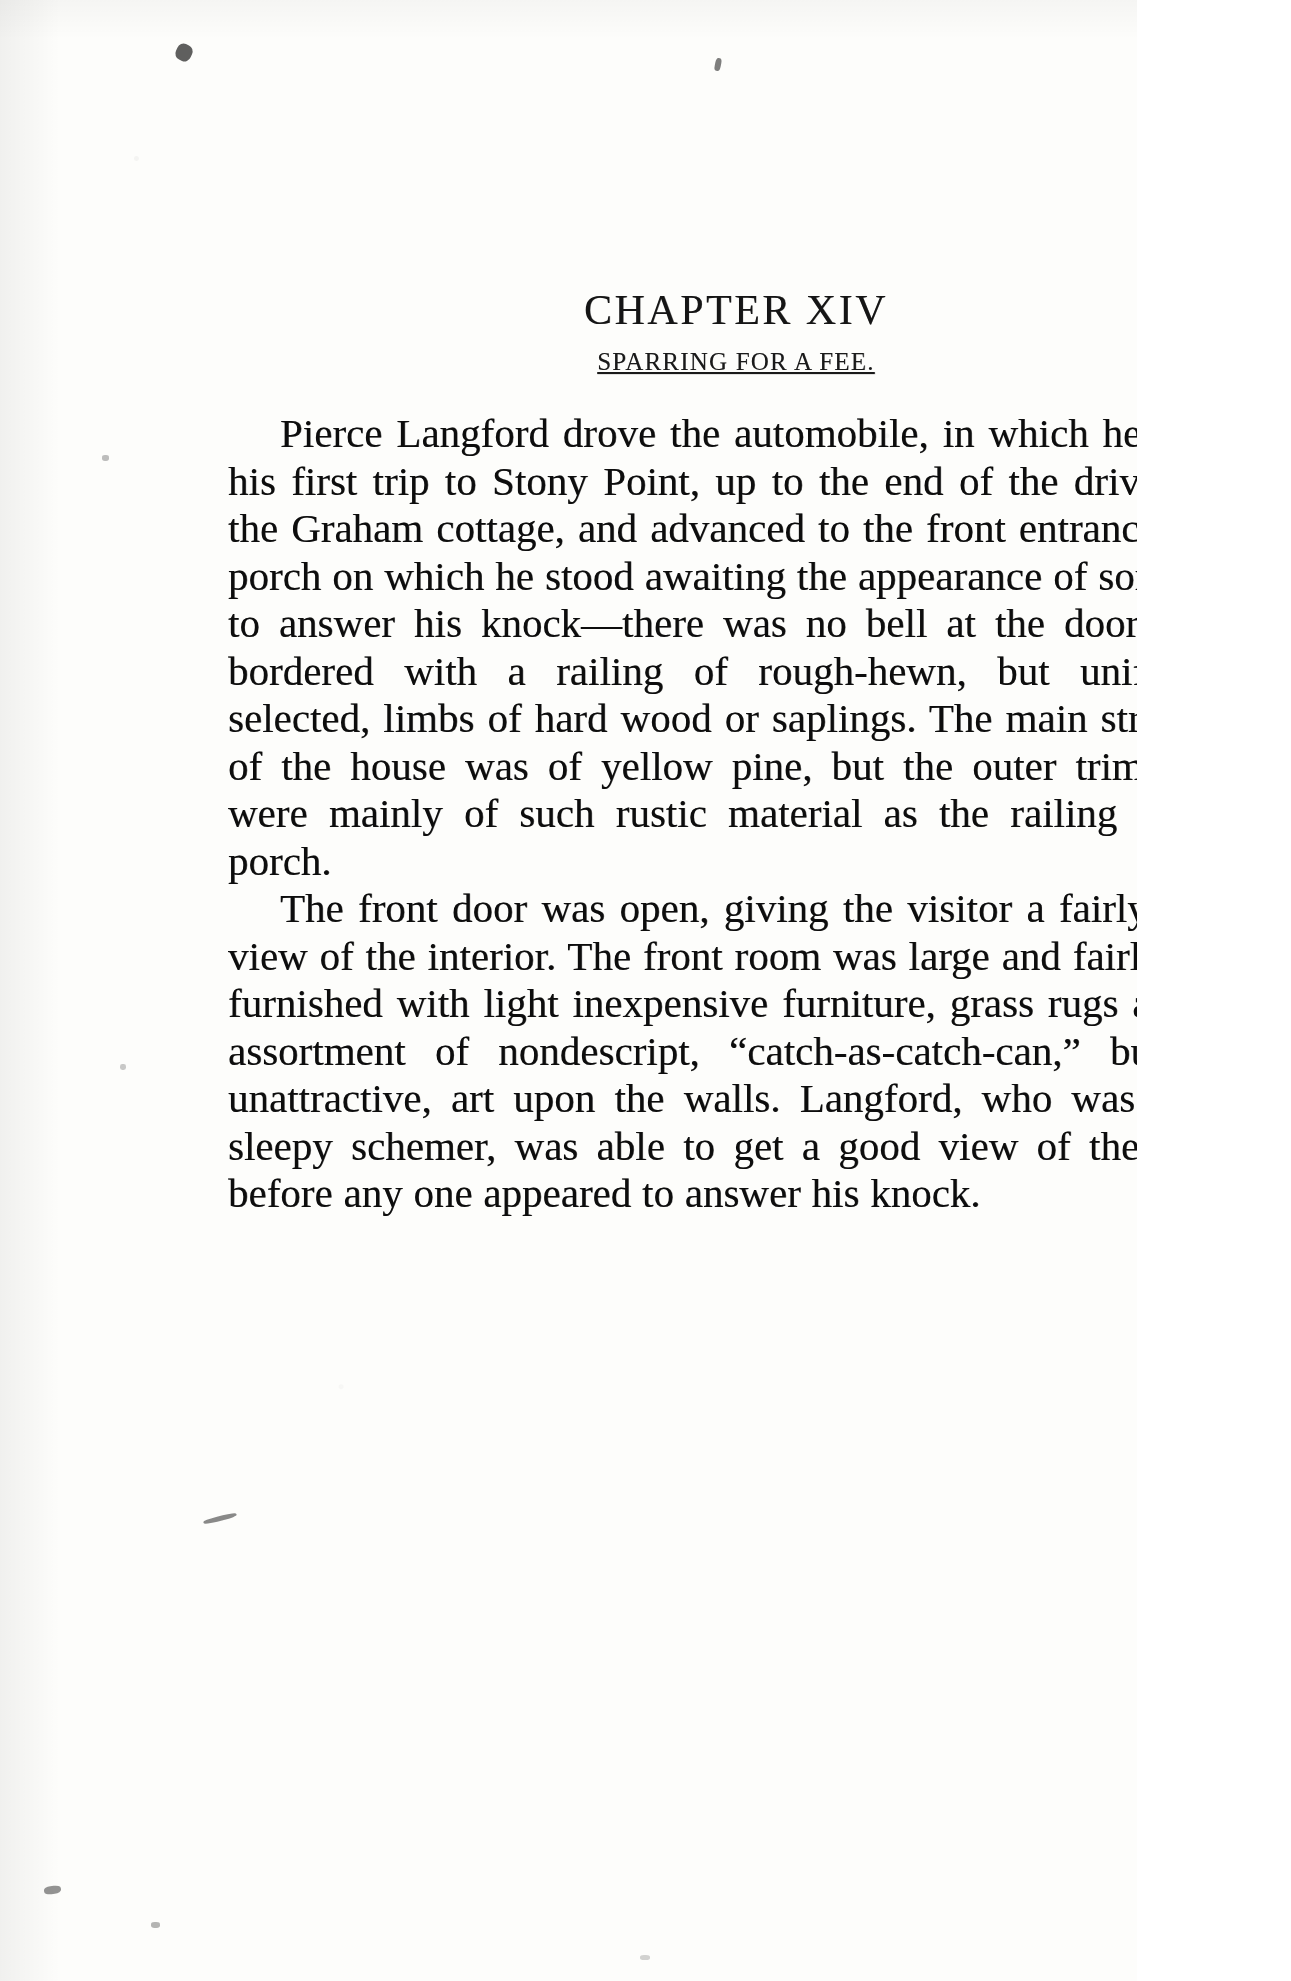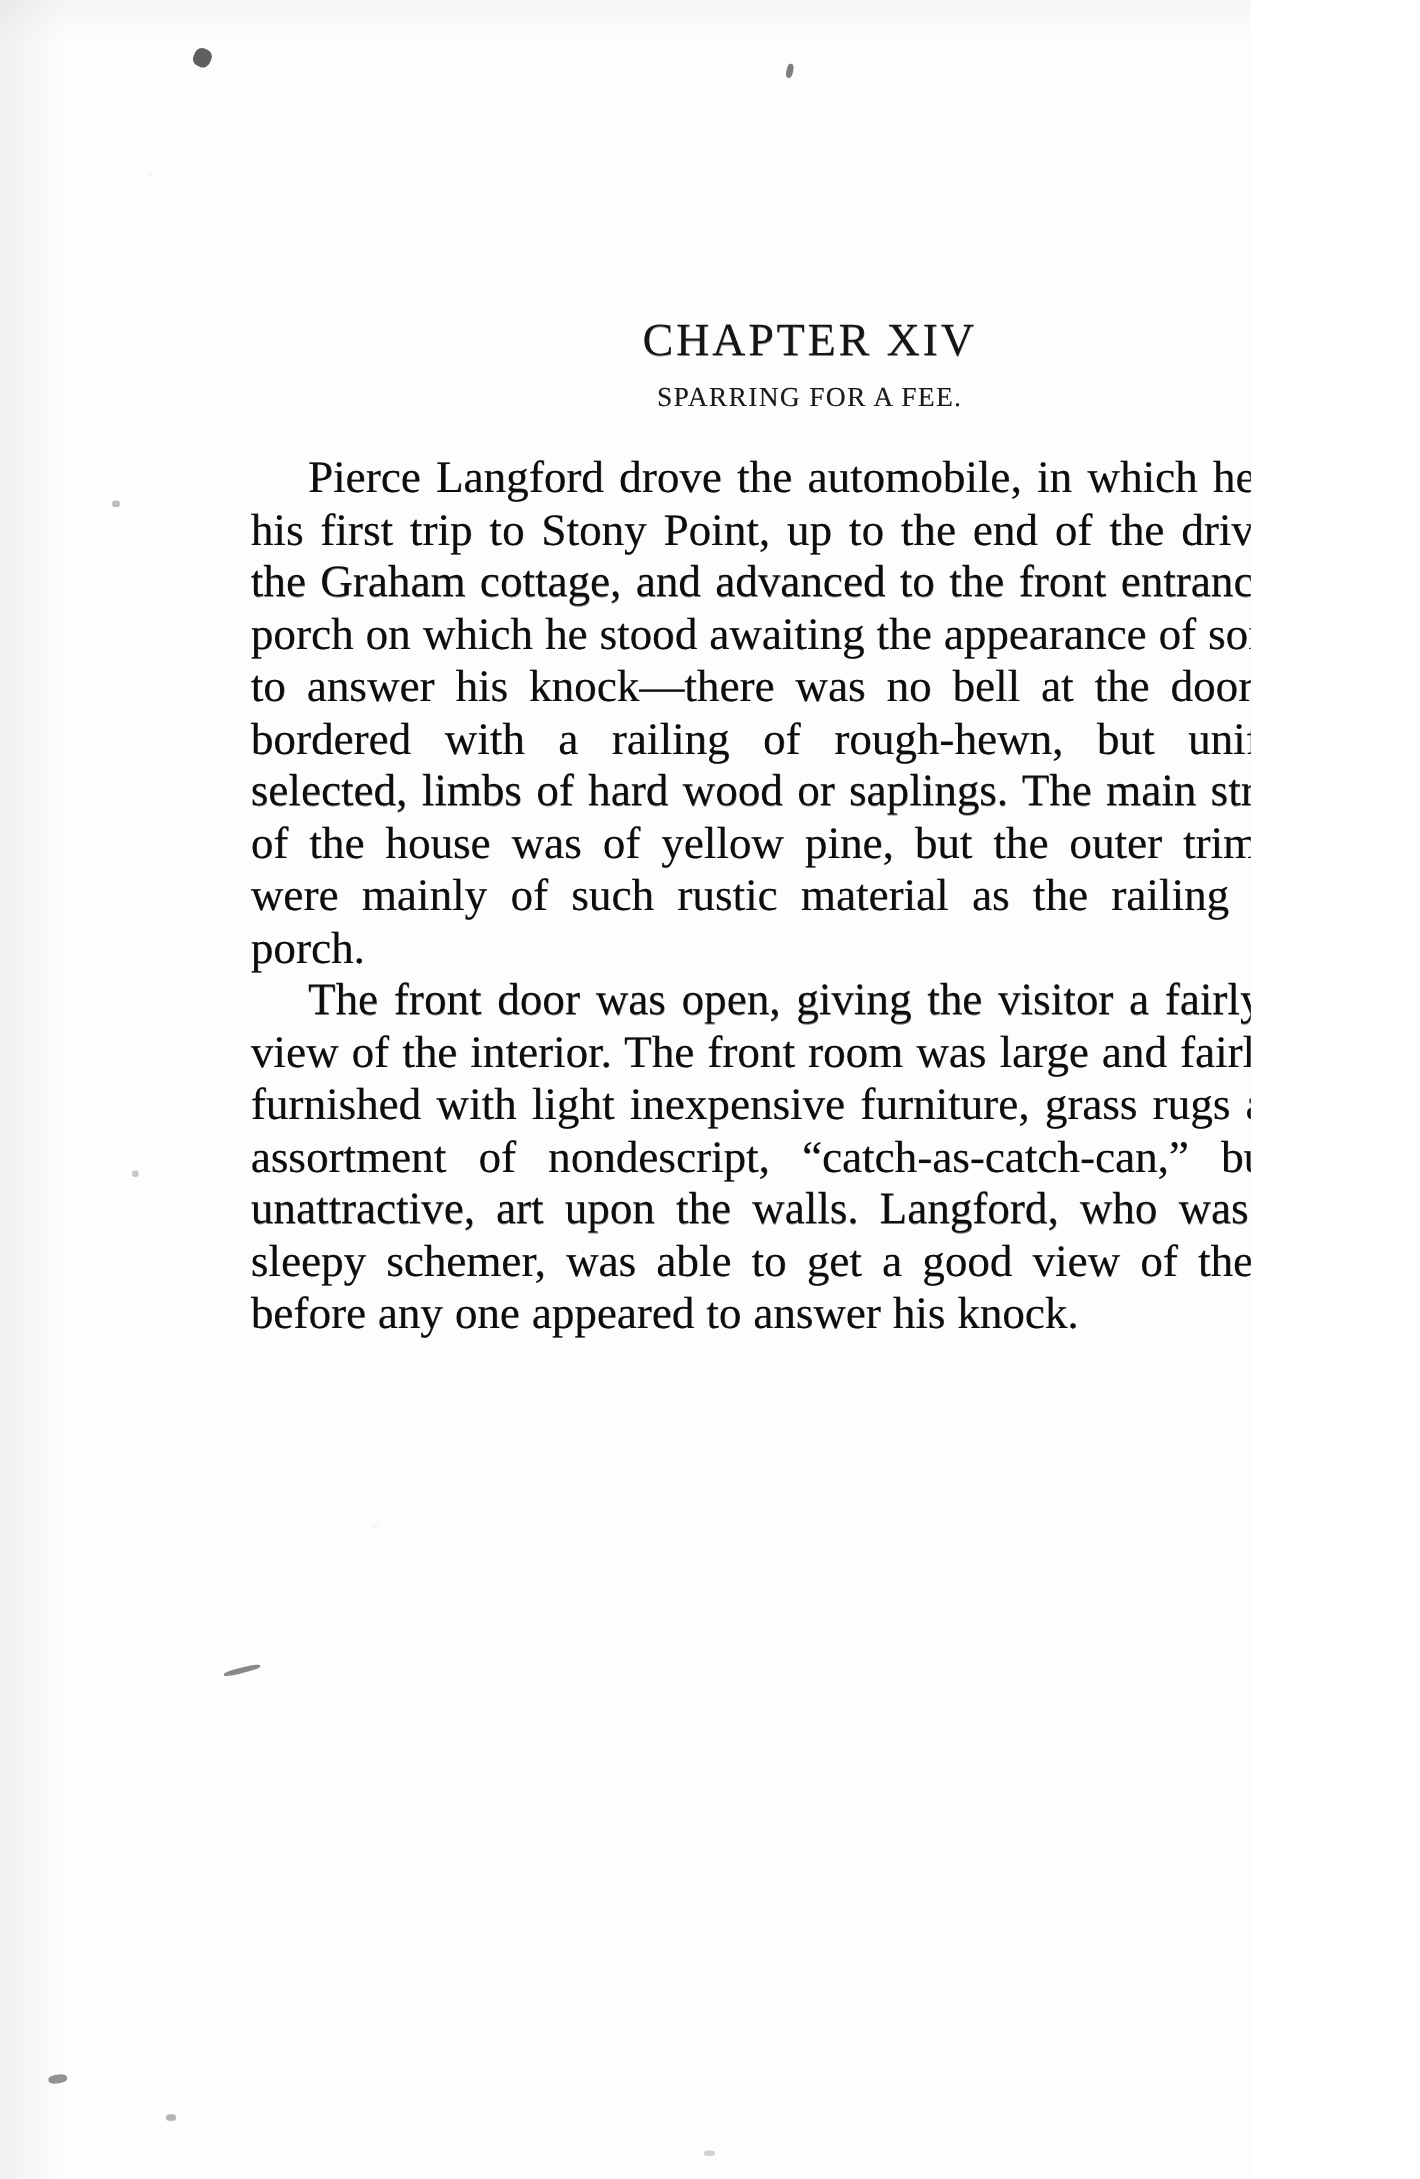--- a/index.html
+++ b/index.html
@@ -46,20 +46,21 @@
   }
 
   .chapter-subtitle {
     text-align: center;
     font-size: 25px;
     letter-spacing: 1.2px;
     margin: 14px 0 34px 0;
     font-weight: normal;
     color: #1a1a1a;
     text-shadow: 0.3px 0.3px 0 rgba(0,0,0,0.35);
+    text-decoration: underline;
   }
 
   p.body-par {
     margin: 0;
     font-size: 41px;
     line-height: 47.5px;
     text-align: justify;
     text-indent: 52px;
     color: #0d0d0d;
     word-spacing: 0.5px;

